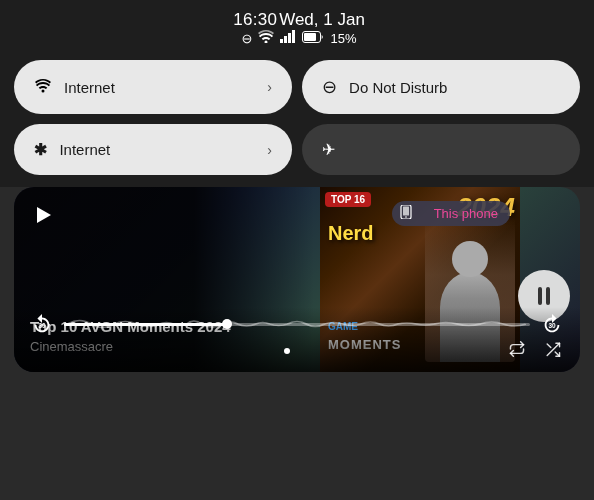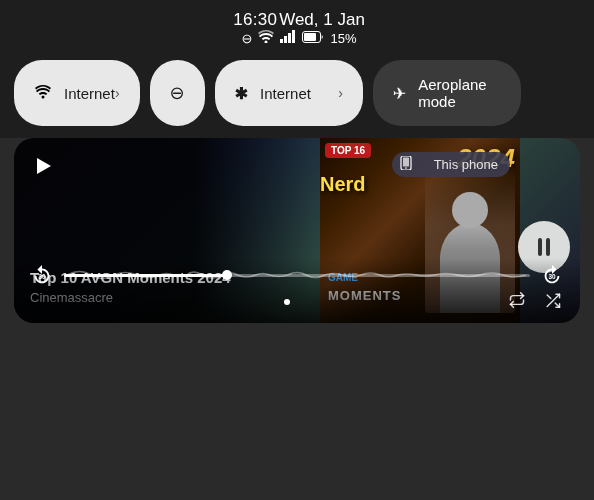--- a/index.html
+++ b/index.html
@@ -57,21 +57,21 @@
       gap: 6px;
       color: #ffffff;
       font-size: 14px;
     }
 
     
     .tiles-area {
       background: #1e1e1e;
       padding: 8px 14px 12px 14px;
       display: flex;
-      flex-direction: row;
+      flex-direction: column;
       gap: 10px;
     }
 
     .tiles-row {
       display: flex;
       gap: 10px;
     }
 
     .tile {
       flex: 1;
@@ -188,21 +188,21 @@
       position: absolute;
       top: 14px;
       right: 70px;
       background: rgba(60,60,80,0.9);
       border-radius: 20px;
       padding: 4px 12px 4px 8px;
       display: flex;
       align-items: center;
       gap: 22px;
       z-index: 5;
-      color: #e5e5e5;
+      color: #ec4899;
       font-size: 13px;
       font-weight: 500;
     }
 
     
     .pause-btn {
       position: absolute;
       right: 10px;
       bottom: 50px;
       width: 52px;
@@ -334,21 +334,21 @@
       font-size: 11px;
       font-weight: 900;
       line-height: 1.1;
       text-transform: uppercase;
       letter-spacing: 1px;
     }
 
     .nerd-text {
       position: absolute;
       top: 35px;
-      left: 0;
+      left: 8px;
       color: #ffdd44;
       font-size: 20px;
       font-weight: 900;
       text-shadow: 2px 2px 4px rgba(0,0,0,0.8);
     }
 
     .game-text {
       position: absolute;
       bottom: 40px;
       left: 8px;
@@ -428,38 +428,38 @@
             </svg>
           </span>
           <span class="tile-label">Internet</span>
         </div>
         <span class="tile-chevron">›</span>
       </div>
 
       <div class="tile">
         <div class="tile-left">
           <span style="font-size:18px;">⊖</span>
+          <span class="tile-label">Do Not Disturb</span>
         </div>
       </div>
     </div>
 
     <div class="tiles-row">
 
       <div class="tile">
         <div class="tile-left">
           <span style="font-size:16px;font-weight:bold;">✱</span>
           <span class="tile-label">Internet</span>
         </div>
         <span class="tile-chevron">›</span>
       </div>
 
       <div class="tile dark">
         <div class="tile-left">
           <span style="font-size:16px;">✈</span>
-          <span class="tile-label">Aeroplane mode</span>
         </div>
       </div>
     </div>
 
   </div>
 
   <div class="media-player">
 
     <div class="media-bg"></div>
 

